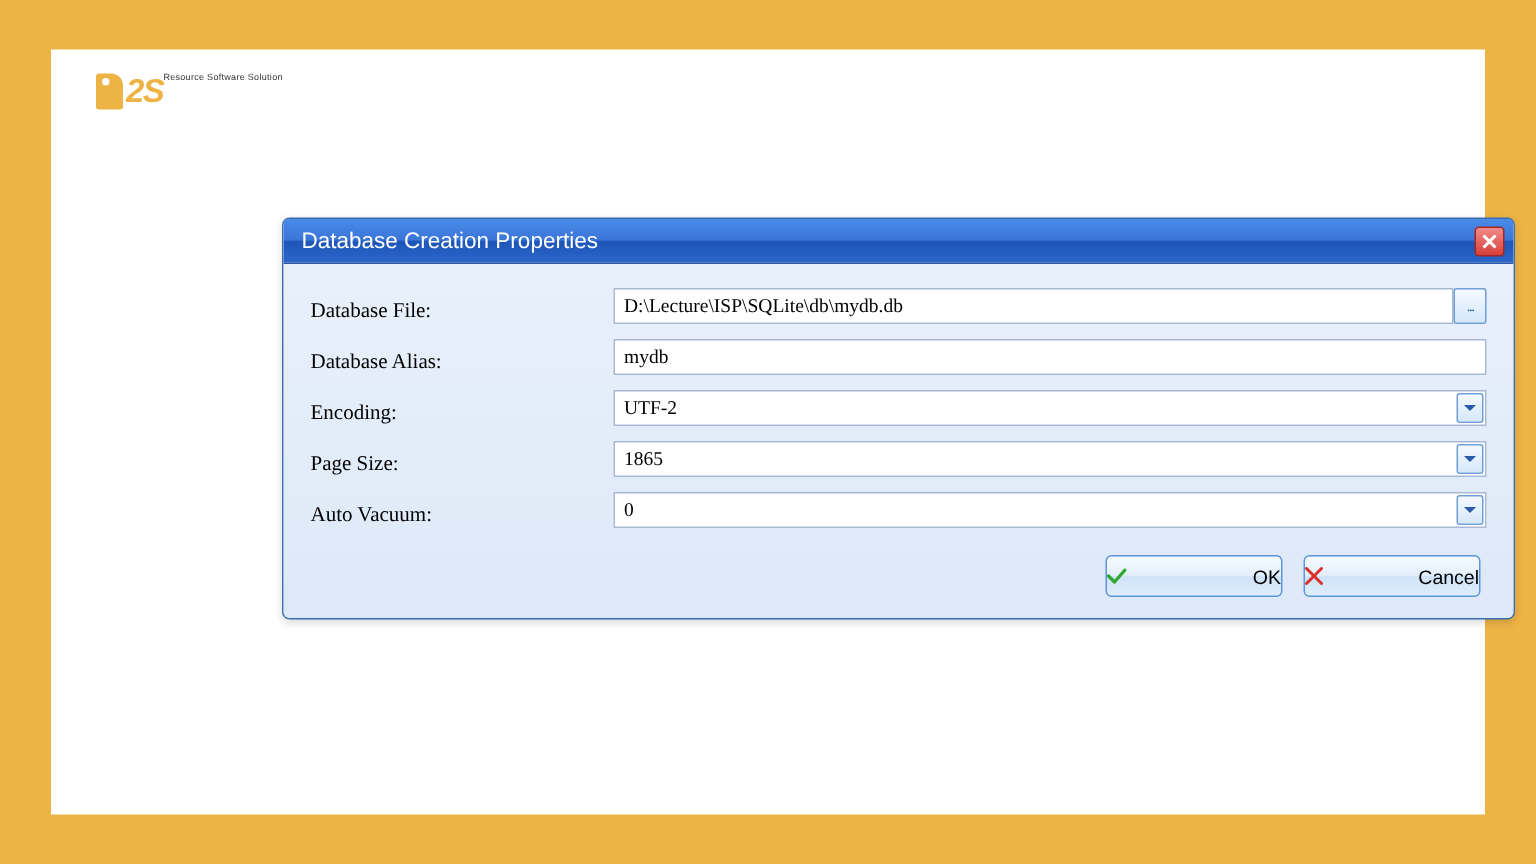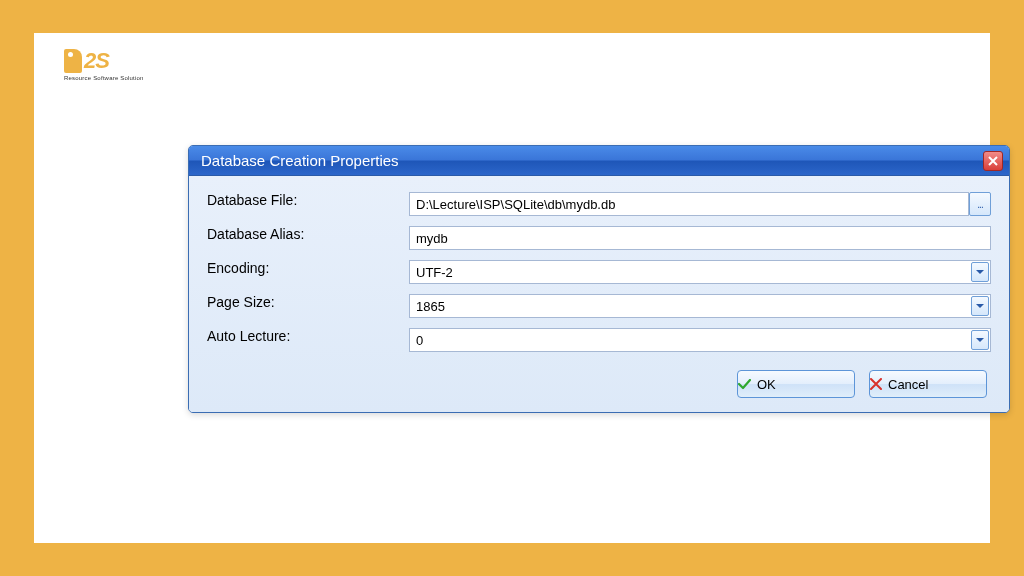--- a/index.html
+++ b/index.html
@@ -16,21 +16,21 @@
       width: 956px;
       height: 510px;
       background: #ffffff;
       position: relative;
     }
     .logo-block {
       position: absolute;
       top: 15px;
       left: 30px;
       display: flex;
-      flex-direction: column;
+      flex-direction: row;
     }
     .logo-main {
       display: flex;
       align-items: center;
     }
     .logo-shape {
       width: 18px;
       height: 24px;
       background: #eeb345;
       border-radius: 2px 8px 2px 2px;
@@ -97,22 +97,23 @@
       justify-content: center;
       cursor: pointer;
     }
     .close-btn svg { display: block; }
     .dialog-body {
       padding: 16px 18px 14px 18px;
       background: linear-gradient(to bottom, #e8f0fb, #dde9f8);
     }
     .form-row {
       display: flex;
-      align-items: flex-start;
+      align-items: flex-end;
       margin-bottom: 10px;
+      font-family: Liberation Serif, serif;
     }
     .form-label {
       width: 202px;
       font-size: 14px;
       color: #000;
     }
     .input-wrap {
       flex: 1;
       display: flex;
       gap: 0;
@@ -177,21 +178,21 @@
     .dlg-btn {
       min-width: 118px;
       height: 28px;
       border: 1px solid #5d95d8;
       background: linear-gradient(to bottom, #f6faff 0%, #e4effc 48%, #cfe2f8 52%, #e0eefa 100%);
       border-radius: 4px;
       font-size: 13px;
       font-family: inherit;
       display: flex;
       align-items: center;
-      justify-content: flex-start;
+      justify-content: space-between;
       gap: 6px;
       cursor: pointer;
     }
     .icon-check { color: #2fa82f; }
     .icon-x { color: #d8312c; }
   </style>
 </head>
 <body>
 
 <div class="outer-frame">
@@ -251,21 +252,21 @@
           <span>1865</span>
           <div class="select-arrow">
             <svg width="8" height="5" viewBox="0 0 8 5">
                 <path d="M0 0 L4 4 L8 0 Z" fill="#2a5aa8"></path>
               </svg>
           </div>
         </div>
       </div>
 
       <div class="form-row">
-        <div class="form-label">Auto Lecture:</div>
+        <div class="form-label">Auto Vacuum:</div>
         <div class="select-wrap">
           <span>0</span>
           <div class="select-arrow">
             <svg width="8" height="5" viewBox="0 0 8 5">
                 <path d="M0 0 L4 4 L8 0 Z" fill="#2a5aa8"></path>
               </svg>
           </div>
         </div>
       </div>
 

